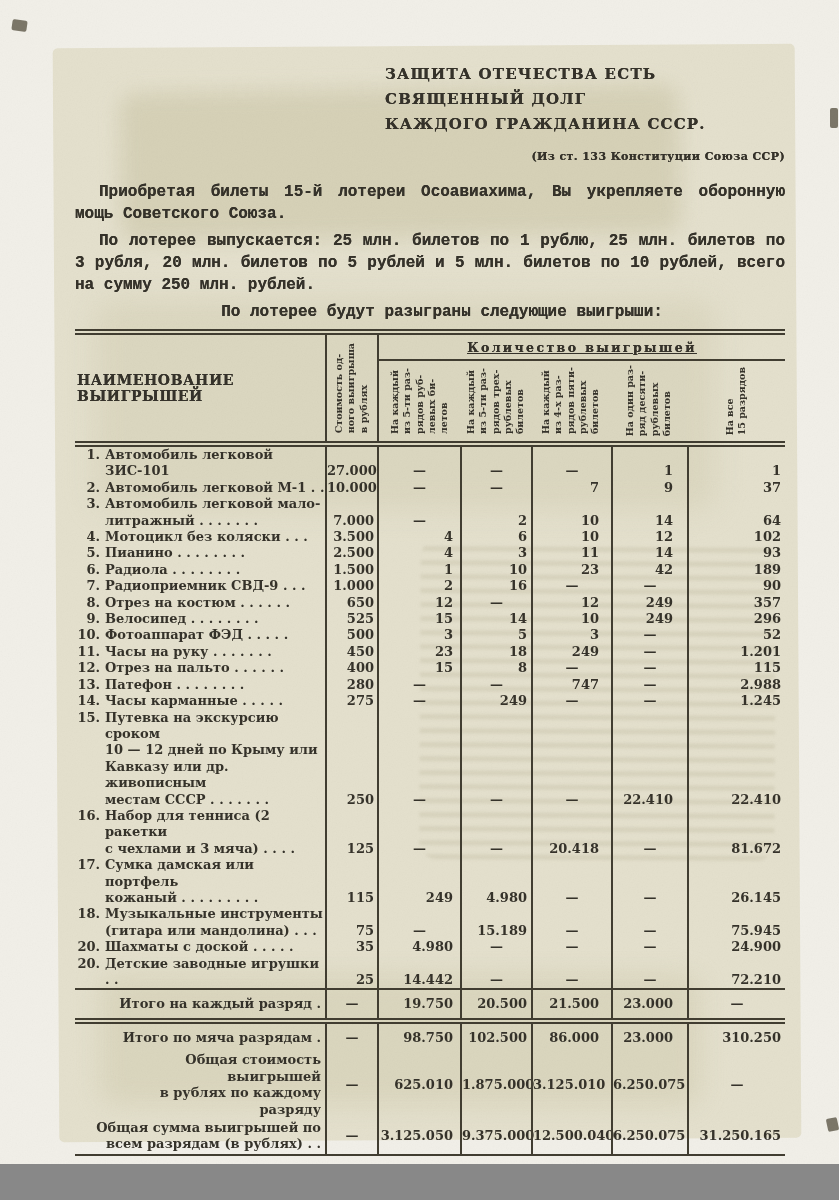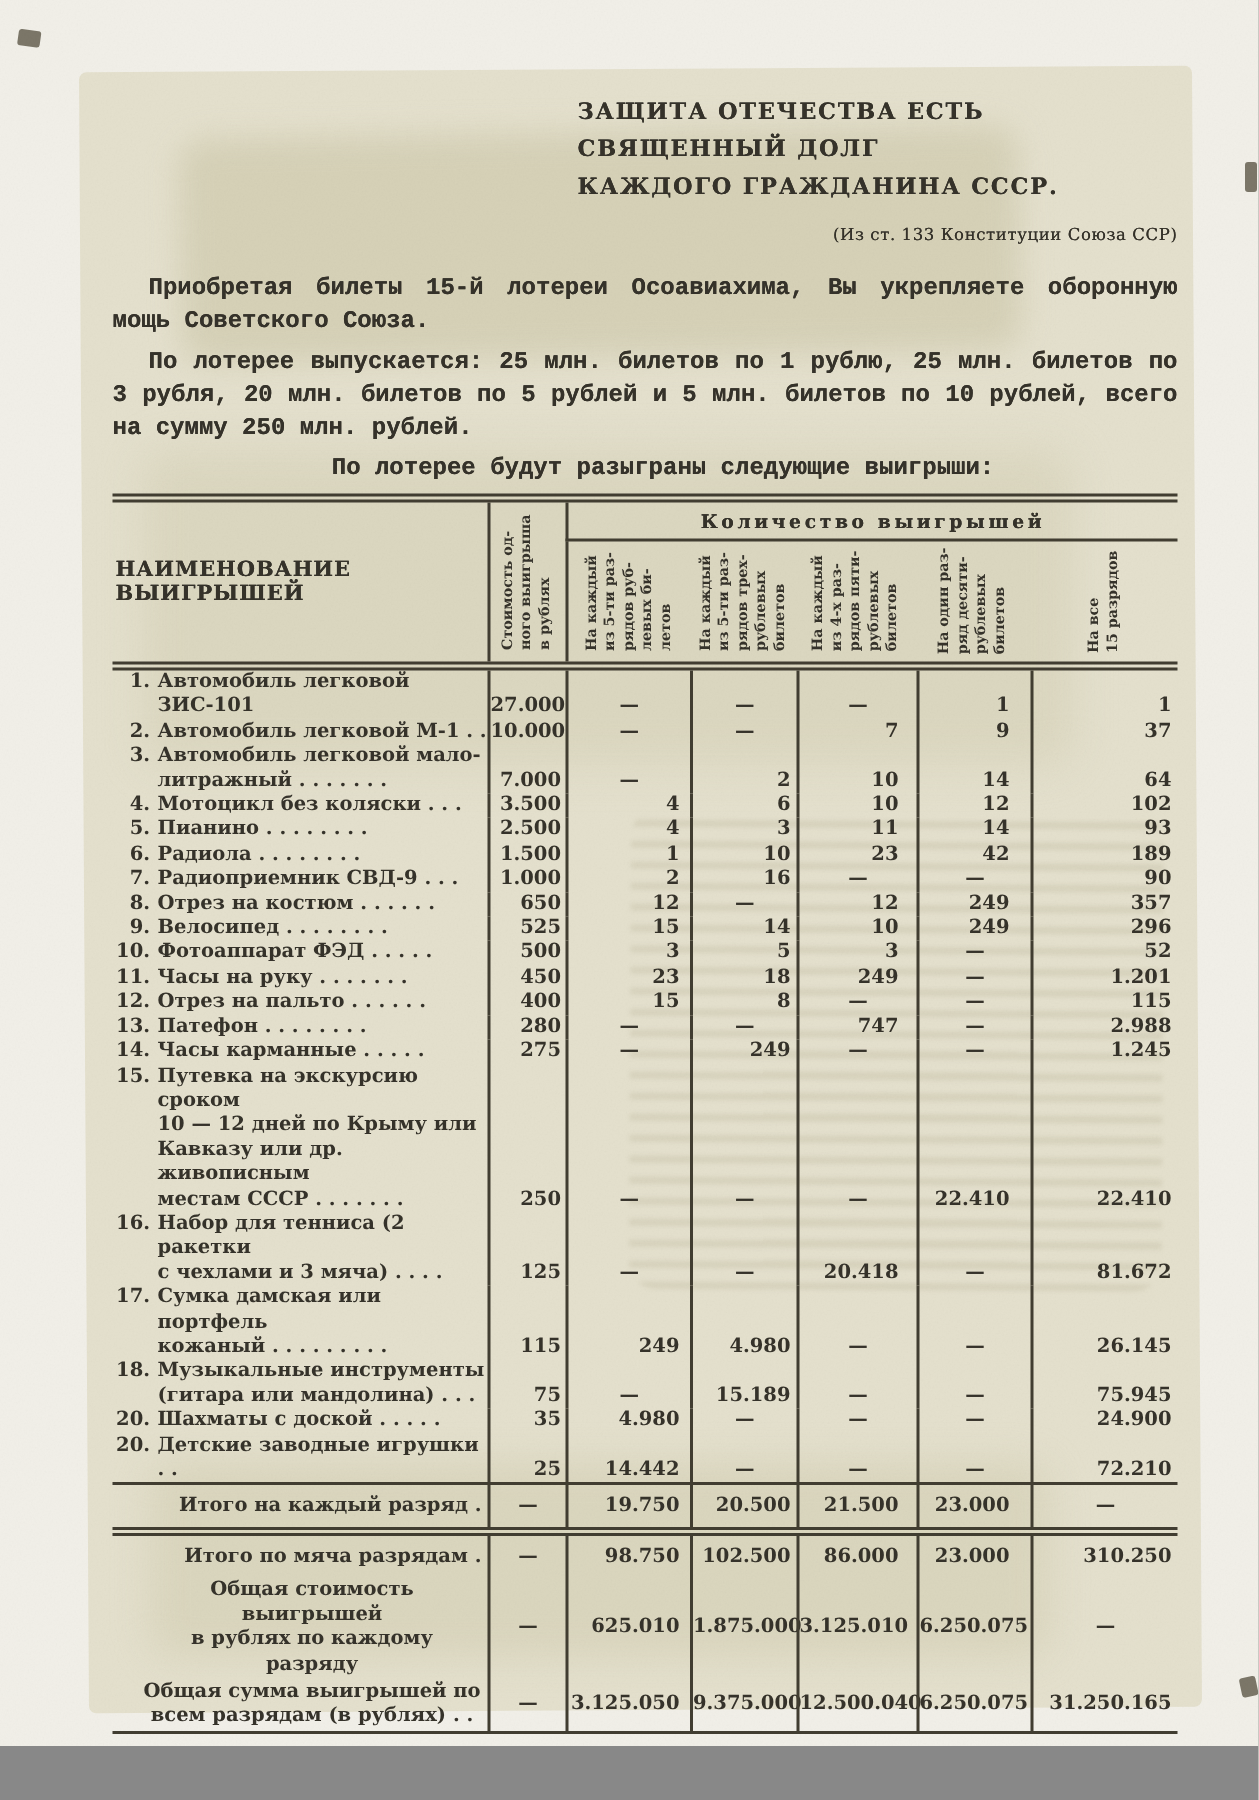--- a/index.html
+++ b/index.html
@@ -25,59 +25,59 @@
     filter:blur(1.5px);opacity:.5;transform:rotate(.3deg);}
   .gb4{left:100px;top:975px;width:600px;height:130px;background:rgba(203,196,166,.38);filter:blur(12px);}
   .artifact{position:absolute;background:#534e3e;opacity:.75;border-radius:2px;}
   .a1{left:12px;top:20px;width:15px;height:11px;transform:rotate(8deg);}
   .a2{left:830px;top:108px;width:8px;height:20px;}
   .a3{left:827px;top:1118px;width:11px;height:13px;transform:rotate(-12deg);}
   
   .content{position:absolute;left:75px;top:62px;width:710px;z-index:2;}
   .slogan{margin-left:310px;width:400px;font-weight:bold;font-size:15px;line-height:25px;
     letter-spacing:1.2px;text-shadow:0 0 .4px currentColor;}
-  .slogan-src{margin-top:7px;text-align:right;font-size:11px;letter-spacing:.4px;font-weight:normal;}
+  .slogan-src{margin-top:7px;text-align:right;font-size:11px;letter-spacing:.4px;font-weight:bold;}
   .paras{margin-top:12px;font-family:Liberation Mono, monospace;}
   .para{margin:0 0 5px 0;font-size:16px;font-weight:bold;line-height:22px;
     text-indent:24px;text-align:justify;text-shadow:0 0 .35px currentColor;}
   .para:last-child{text-align:center;}
   
   .ltable{margin-top:6px;font-weight:bold;color:var(--ink);}
   .dbl-rule{height:6px;border-top:2px solid var(--rule);border-bottom:2px solid var(--rule);box-sizing:border-box;}
   .sep-rule{border-top:2px solid var(--rule);}
   .bottom-rule{border-top:2.5px solid var(--rule);}
   .thead{display:flex;align-items:stretch;height:106px;}
   .cell{box-sizing:border-box;}
   .h-name{width:250px;display:flex;align-items:center;font-size:14px;letter-spacing:.6px;padding-left:2px;
     text-shadow:0 0 .4px currentColor;}
   .h-price{width:52px;border-left:2px solid var(--rule);display:flex;align-items:center;justify-content:center;}
   .h-group{width:408px;display:flex;flex-direction:column;}
   .h-qty{height:26px;border-left:2px solid var(--rule);border-bottom:2px solid var(--rule);
     display:flex;align-items:center;justify-content:center;font-size:12.5px;letter-spacing:2.4px;box-sizing:border-box;
-    text-shadow:0 0 .4px currentColor;}
+    text-shadow:0 0 .4px currentColor;text-decoration:underline;}
   .h-vcols{flex:1;display:flex;align-items:stretch;}
   .h-vcol{display:flex;align-items:center;justify-content:center;}
   .h-vcol.v1{border-left:2px solid var(--rule);}
   .vtext{writing-mode:vertical-rl;transform:rotate(180deg);white-space:pre-line;
     font-size:9.5px;line-height:1.3;font-weight:bold;}
   .v1{width:83px;} .v2{width:71px;} .v3{width:80px;} .v4{width:76px;} .v5{width:98px;}
   .trow{display:flex;align-items:stretch;font-size:13px;line-height:16.4px;}
   .c-num{width:30px;text-align:right;padding-right:5px;}
   .c-name{width:220px;white-space:pre-line;}
   .c-price{width:52px;border-left:2px solid var(--rule);display:flex;flex-direction:column;
     justify-content:flex-end;text-align:right;padding-right:3px;}
   .c-val{display:flex;flex-direction:column;justify-content:flex-end;text-align:right;border-left:2px solid var(--rule);}
   .c-val.v1{padding-right:7px;} .c-val.v2{padding-right:4px;} .c-val.v3{padding-right:12px;}
   .c-val.v4{padding-right:14px;} .c-val.v5{padding-right:4px;}
   .cell.dash{text-align:center;padding-right:0;}
   .total-row{min-height:28px;}
   .total-row .c-label{width:250px;display:flex;flex-direction:column;justify-content:center;
     text-align:right;padding-right:4px;white-space:pre-line;}
   .total-2{min-height:36px;} .total-3{min-height:36px;}
-  .total-2 .c-label,.total-3 .c-label{text-align:center;padding-left:20px;}
+  .total-2 .c-label,.total-3 .c-label{text-align:right;padding-left:20px;}
   .total-row .c-price,.total-row .c-val{justify-content:center;}
   
   .docfooter{margin-top:8px;font-size:20px;line-height:29px;color:#302d26;}
   .docfooter p{margin:0;text-indent:26px;}
   .grain{position:absolute;inset:0;z-index:5;pointer-events:none;opacity:.45;mix-blend-mode:multiply;}
 </style>
 </head>
 <body>
 
 <div class="page">

